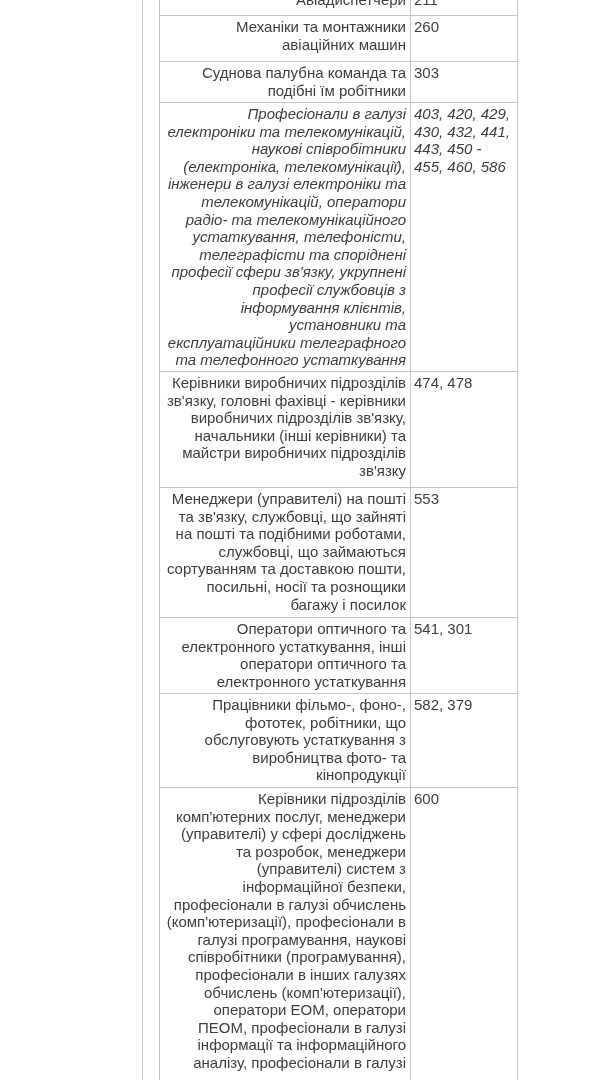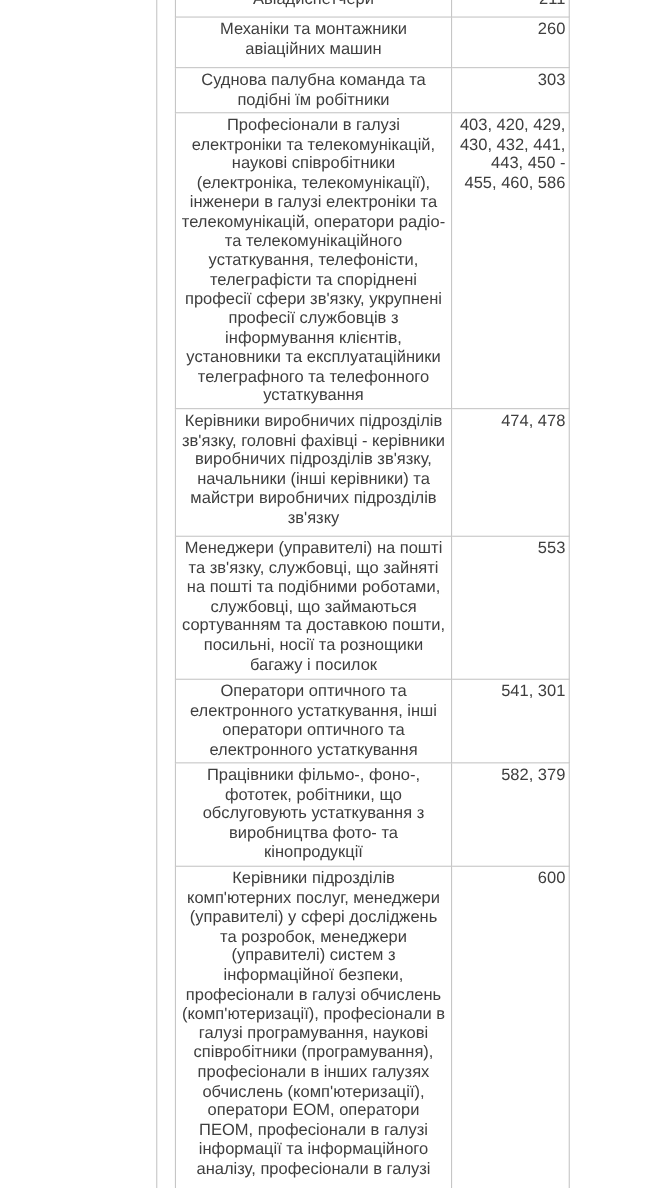--- a/index.html
+++ b/index.html
@@ -35,32 +35,32 @@
     color: #3e3e3e;
   }
   table.occ-table td {
     border: 1px solid #c6c6c6;
     vertical-align: top;
     word-wrap: break-word;
   }
   td.occ {
     width: 242px;
     padding: 2px 4px 2px 4px;
-    text-align: center;
+    text-align: right;
   }
   td.code {
     width: 100px;
     padding: 2px 3px;
-    text-align: right;
+    text-align: left;
   }
   tr.r0 td { height: 22px; }
   tr.r1 td { height: 41px; }
   tr.r2 td { height: 36px; }
   tr.r3 td { height: 41px; }
-  tr.r4 td { height: 264px; }
+  tr.r4 td { height: 264px; font-style: italic; }
   tr.r5 td { height: 111px; }
   tr.r6 td { height: 125px; }
   tr.r7 td { height: 71px; margin-left: 32px; }
   tr.r8 td { height: 89px; }
   tr.r9 td { height: 300px; }
 </style>
 </head>
 <body>
 
 <div class="page">

